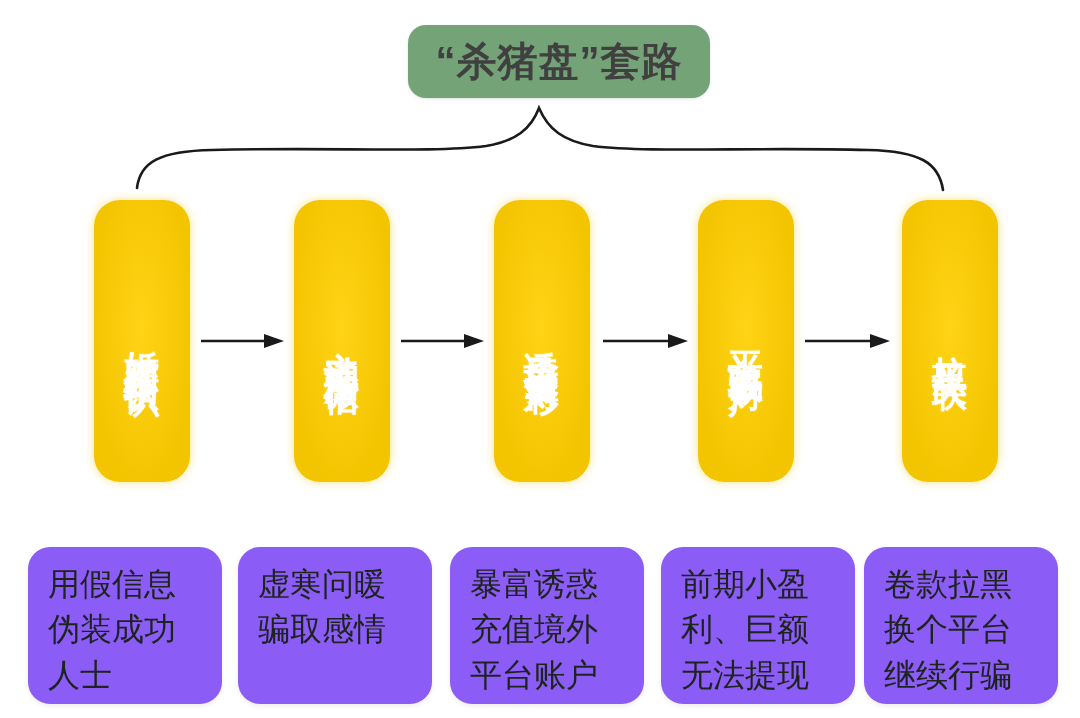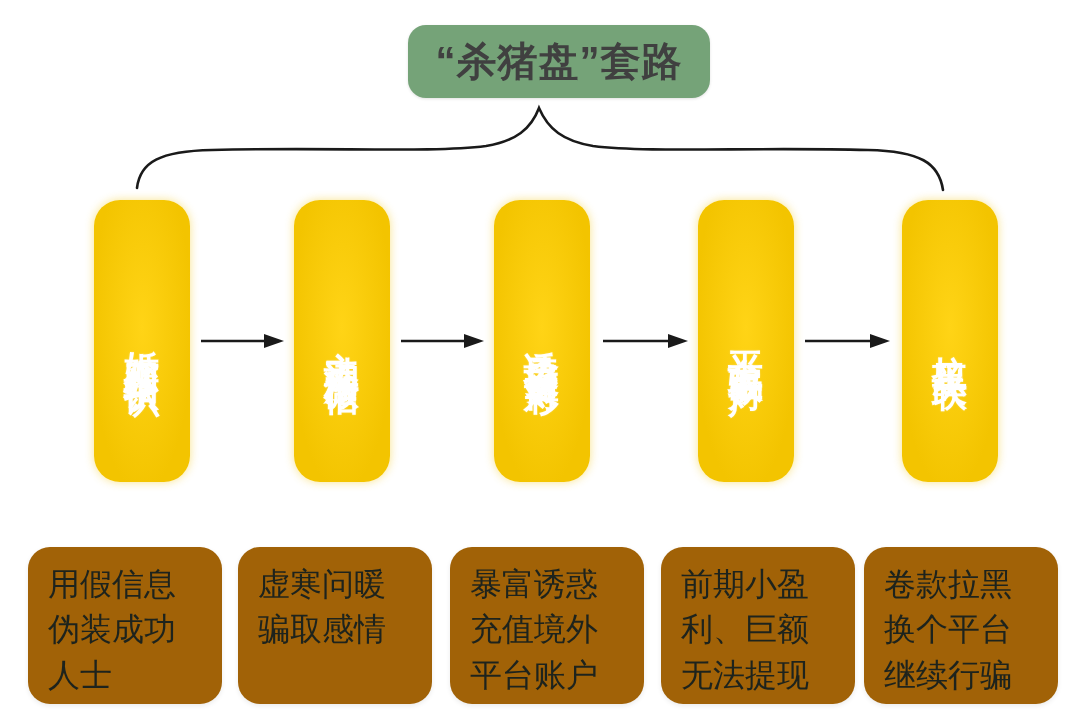--- a/index.html
+++ b/index.html
@@ -30,21 +30,21 @@
   .stage-box .vtext{
     writing-mode:vertical-rl;
     text-orientation:upright;
     color:#ffffff;font-size:35px;font-weight:bold;
     letter-spacing:6px;line-height:1;
     text-shadow:0 0 2px rgba(255,255,255,0.35);
   }
 
   .detail-box{
     position:absolute;top:547px;width:194px;height:157px;
-    background:#a16207;border-radius:22px;
+    background:#8b5cf6;border-radius:22px;
     box-sizing:border-box;padding:15px 14px 4px 20px;
     color:#1d231d;font-size:32px;line-height:1.42;
     white-space:pre-line;
     box-shadow:0 2px 5px rgba(0,0,0,0.08);
   }
 </style>
 </head>
 <body>
 
 <div class="canvas">

